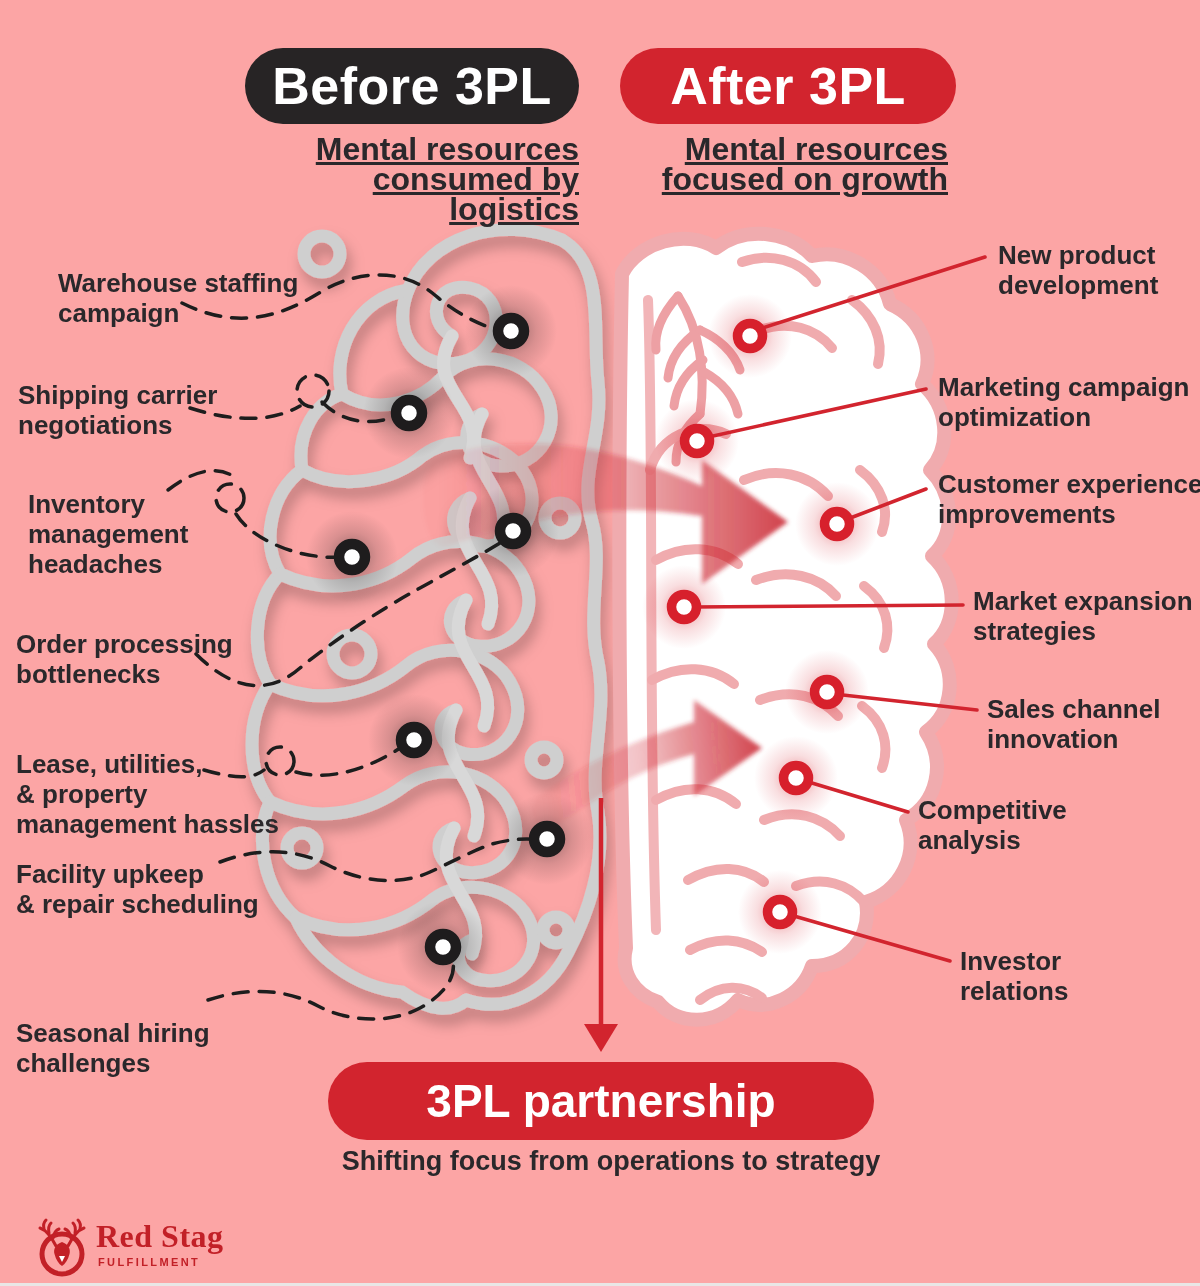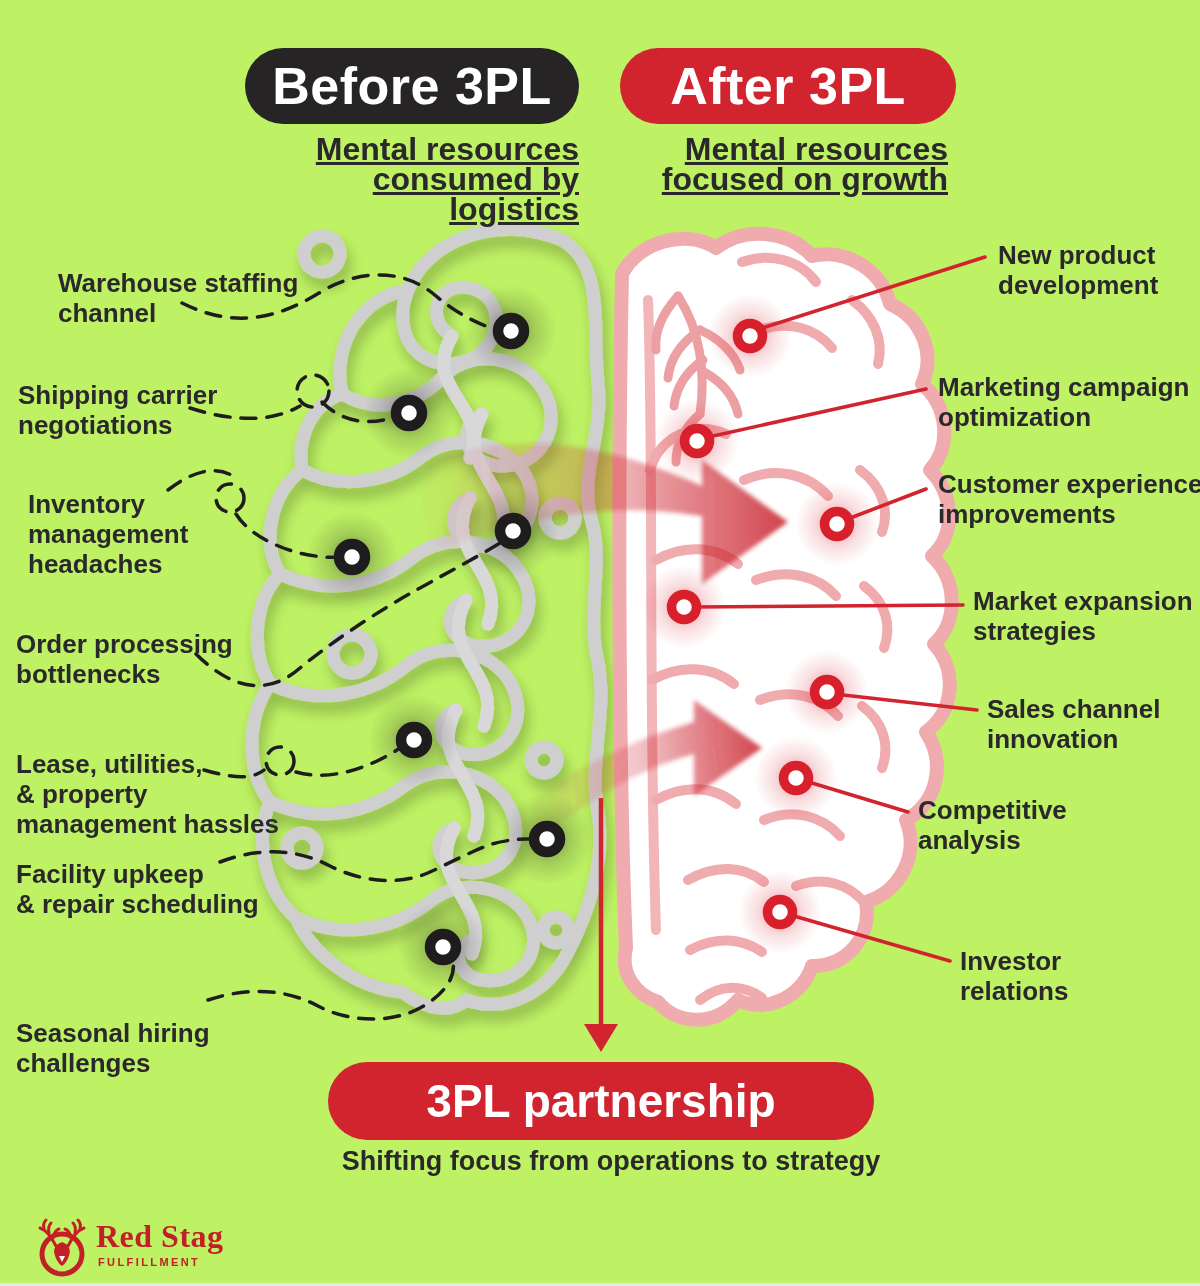--- a/index.html
+++ b/index.html
@@ -1,17 +1,17 @@
 <!DOCTYPE html>
 <html><head>
 <meta charset="utf-8">
 <style>
   html,body{margin:0;padding:0;background:#ffffff;}
   .canvas{
-    position:relative;width:1200px;height:1286px;overflow:hidden;background:#bef264;
+    position:relative;width:1200px;height:1286px;overflow:hidden;background:#fca5a5;
     font-family:"Liberation Sans", sans-serif;
   }
   .abs{position:absolute;}
   
   .pill{
     display:flex;align-items:center;justify-content:center;
     border-radius:39px;color:#ffffff;font-weight:700;
   }
   .pill-top{height:76px;font-size:52px;letter-spacing:0.5px;}
   .pill-before{left:245px;top:48px;width:334px;background:#272425;}
@@ -224,21 +224,21 @@
     <span style="display:block">Mental resources</span>
     <span style="display:block">consumed by logistics</span>
   </div>
   <div class="abs hdr-sub" style="left:602px;top:134px;width:346px;">
     <span style="display:block">Mental resources</span>
     <span style="display:block">focused on growth</span>
   </div>
 
   <div class="abs lbl" style="left:58px;top:256px;">
     <span>Warehouse staffing</span>
-    <span>channel</span>
+    <span>campaign</span>
   </div>
   <div class="abs lbl" style="left:18px;top:368px;">
     <span>Shipping carrier</span>
     <span>negotiations</span>
   </div>
   <div class="abs lbl" style="left:28px;top:477px;">
     <span>Inventory</span>
     <span>management</span>
     <span>headaches</span>
   </div>

